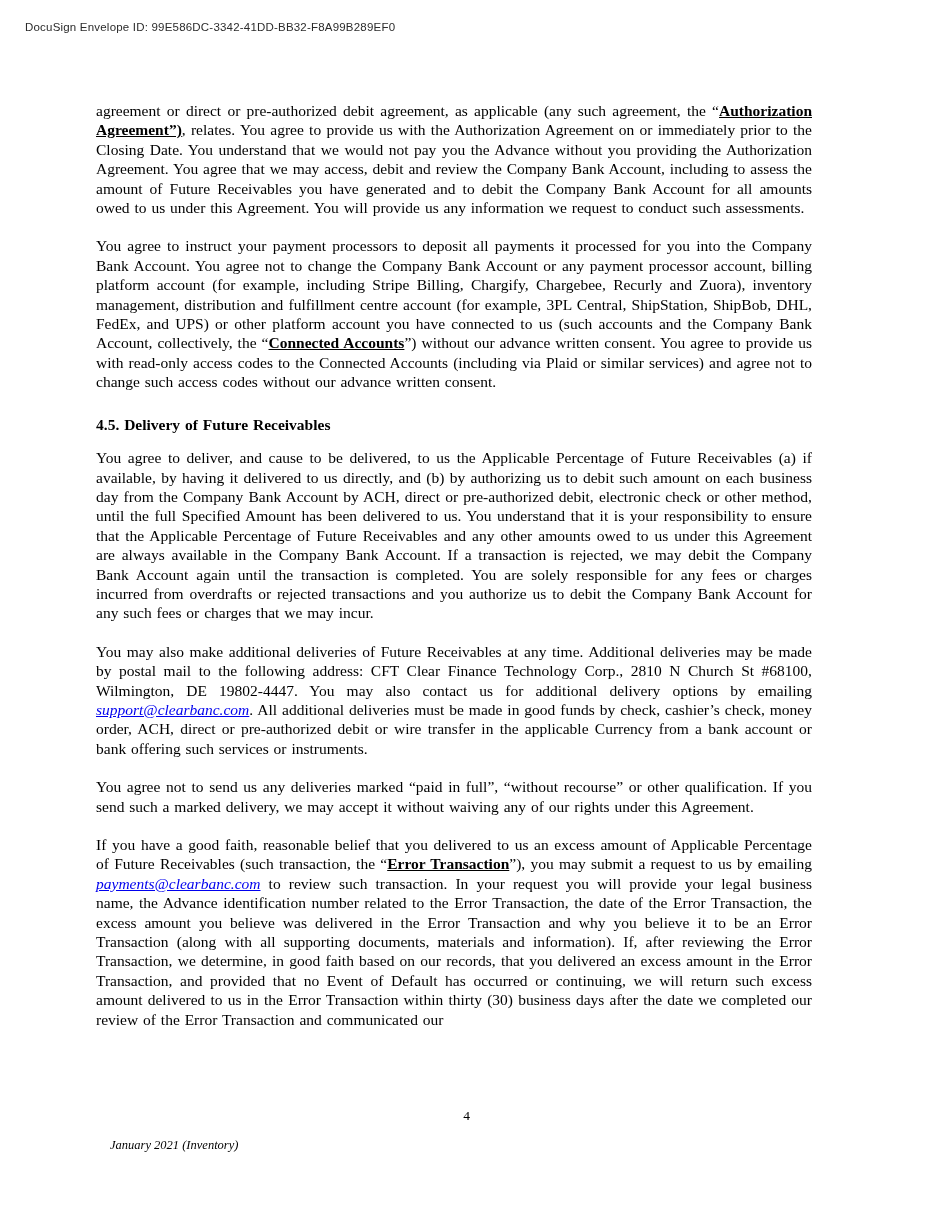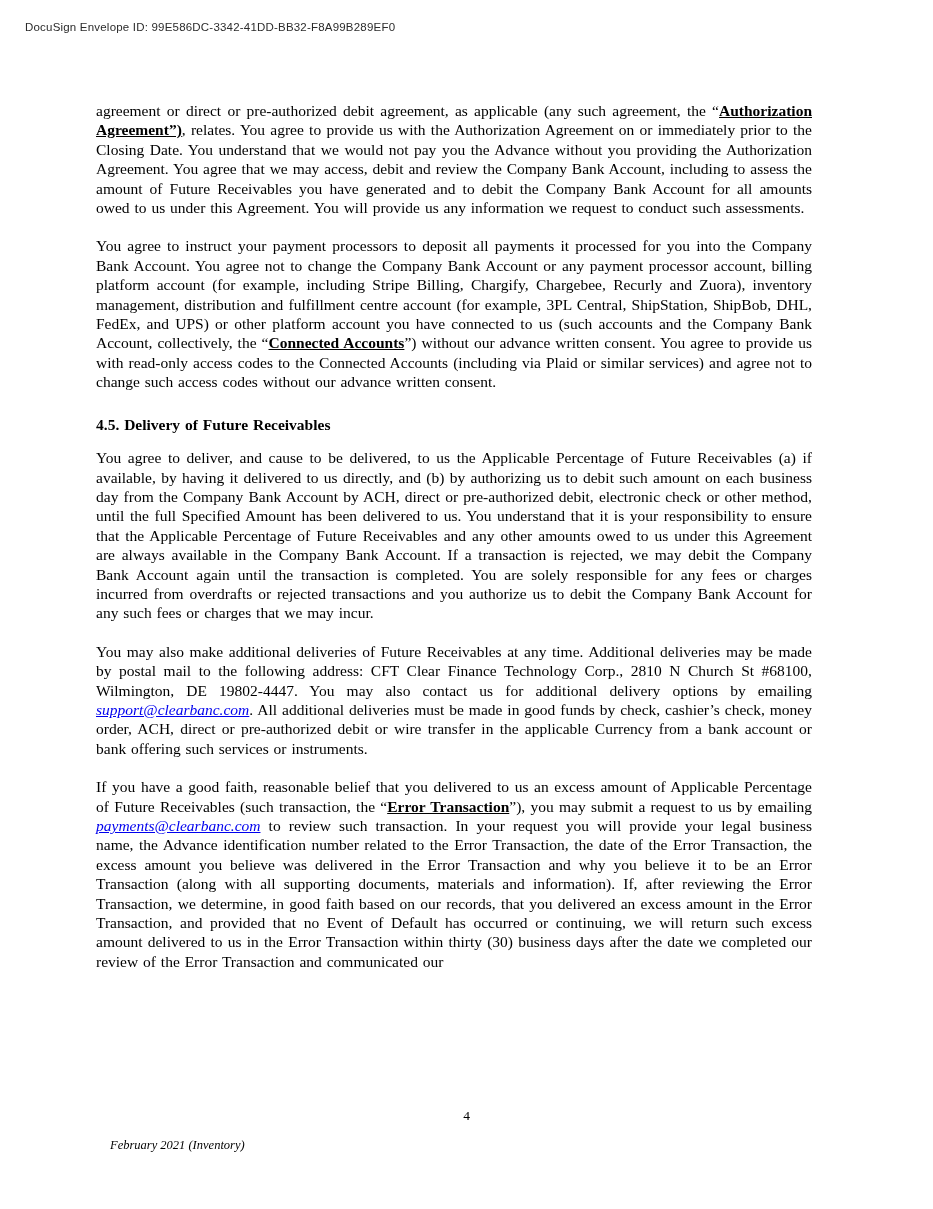--- a/index.html
+++ b/index.html
@@ -72,18 +72,19 @@
 <body>
 
 <div class="docusign-header">DocuSign Envelope ID: 99E586DC-3342-41DD-BB32-F8A99B289EF0</div>
 
 <div class="document-body">
     <p class="body"><span>agreement or direct or pre-authorized debit agreement, as applicable (any such agreement, the “</span><span class="term">Authorization Agreement”)</span><span>, relates. You agree to provide us with the Authorization Agreement on or immediately prior to the Closing Date. You understand that we would not pay you the Advance without you providing the Authorization Agreement. You agree that we may access, debit and review the Company Bank Account, including to assess the amount of Future Receivables you have generated and to debit the Company Bank Account for all amounts owed to us under this Agreement. You will provide us any information we request to conduct such assessments.</span></p>
     <p class="body"><span>You agree to instruct your payment processors to deposit all payments it processed for you into the Company Bank Account. You agree not to change the Company Bank Account or any payment processor account, billing platform account (for example, including Stripe Billing, Chargify, Chargebee, Recurly and Zuora), inventory management, distribution and fulfillment centre account (for example, 3PL Central, ShipStation, ShipBob, DHL, FedEx, and UPS) or other platform account you have connected to us (such accounts and the Company Bank Account, collectively, the “</span><span class="term">Connected Accounts</span><span>”) without our advance written consent. You agree to provide us with read-only access codes to the Connected Accounts (including via Plaid or similar services) and agree not to change such access codes without our advance written consent.</span></p>
     <p class="heading"><span>4.5. Delivery of Future Receivables</span></p>
     <p class="body"><span>You agree to deliver, and cause to be delivered, to us the Applicable Percentage of Future Receivables (a) if available, by having it delivered to us directly, and (b) by authorizing us to debit such amount on each business day from the Company Bank Account by ACH, direct or pre-authorized debit, electronic check or other method, until the full Specified Amount has been delivered to us. You understand that it is your responsibility to ensure that the Applicable Percentage of Future Receivables and any other amounts owed to us under this Agreement are always available in the Company Bank Account. If a transaction is rejected, we may debit the Company Bank Account again until the transaction is completed. You are solely responsible for any fees or charges incurred from overdrafts or rejected transactions and you authorize us to debit the Company Bank Account for any such fees or charges that we may incur.</span></p>
     <p class="body"><span>You may also make additional deliveries of Future Receivables at any time. Additional deliveries may be made by postal mail to the following address: CFT Clear Finance Technology Corp., 2810 N Church St #68100, Wilmington, DE 19802-4447. You may also contact us for additional delivery options by emailing </span><a class="link">support@clearbanc.com</a><span>. All additional deliveries must be made in good funds by check, cashier’s check, money order, ACH, direct or pre-authorized debit or wire transfer in the applicable Currency from a bank account or bank offering such services or instruments.</span></p>
+    <p class="body"><span>You agree not to send us any deliveries marked “paid in full”, “without recourse” or other qualification. If you send such a marked delivery, we may accept it without waiving any of our rights under this Agreement.</span></p>
     <p class="body"><span>If you have a good faith, reasonable belief that you delivered to us an excess amount of Applicable Percentage of Future Receivables (such transaction, the “</span><span class="term">Error Transaction</span><span>”), you may submit a request to us by emailing </span><a class="link">payments@clearbanc.com</a><span> to review such transaction. In your request you will provide your legal business name, the Advance identification number related to the Error Transaction, the date of the Error Transaction, the excess amount you believe was delivered in the Error Transaction and why you believe it to be an Error Transaction (along with all supporting documents, materials and information). If, after reviewing the Error Transaction, we determine, in good faith based on our records, that you delivered an excess amount in the Error Transaction, and provided that no Event of Default has occurred or continuing, we will return such excess amount delivered to us in the Error Transaction within thirty (30) business days after the date we completed our review of the Error Transaction and communicated our</span></p>
   </div>
 
 <div class="page-number">4</div>
 
-<div class="footer-note">February 2021 (Inventory)</div>
+<div class="footer-note">January 2021 (Inventory)</div>
 
 </body></html>

